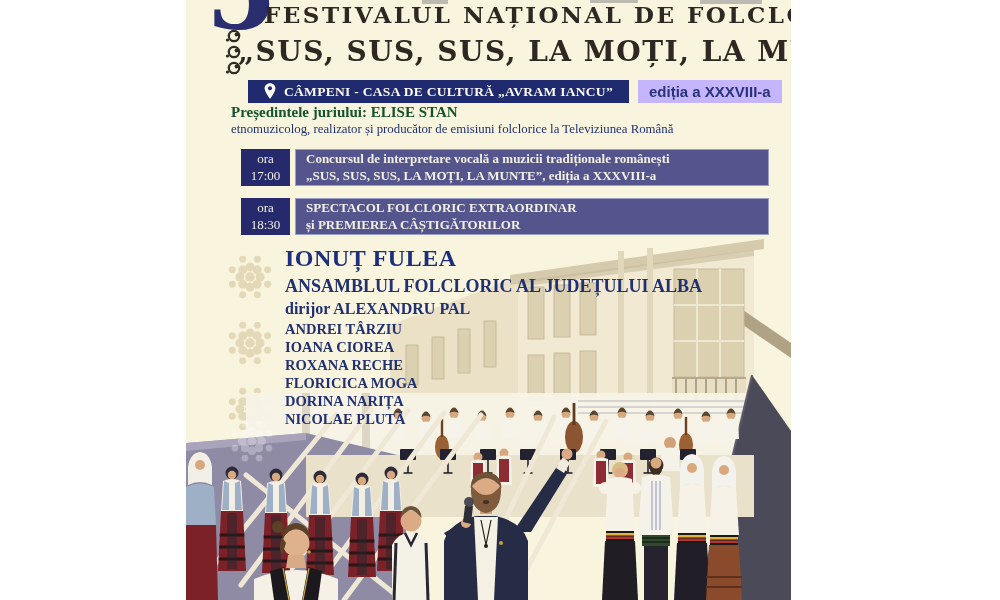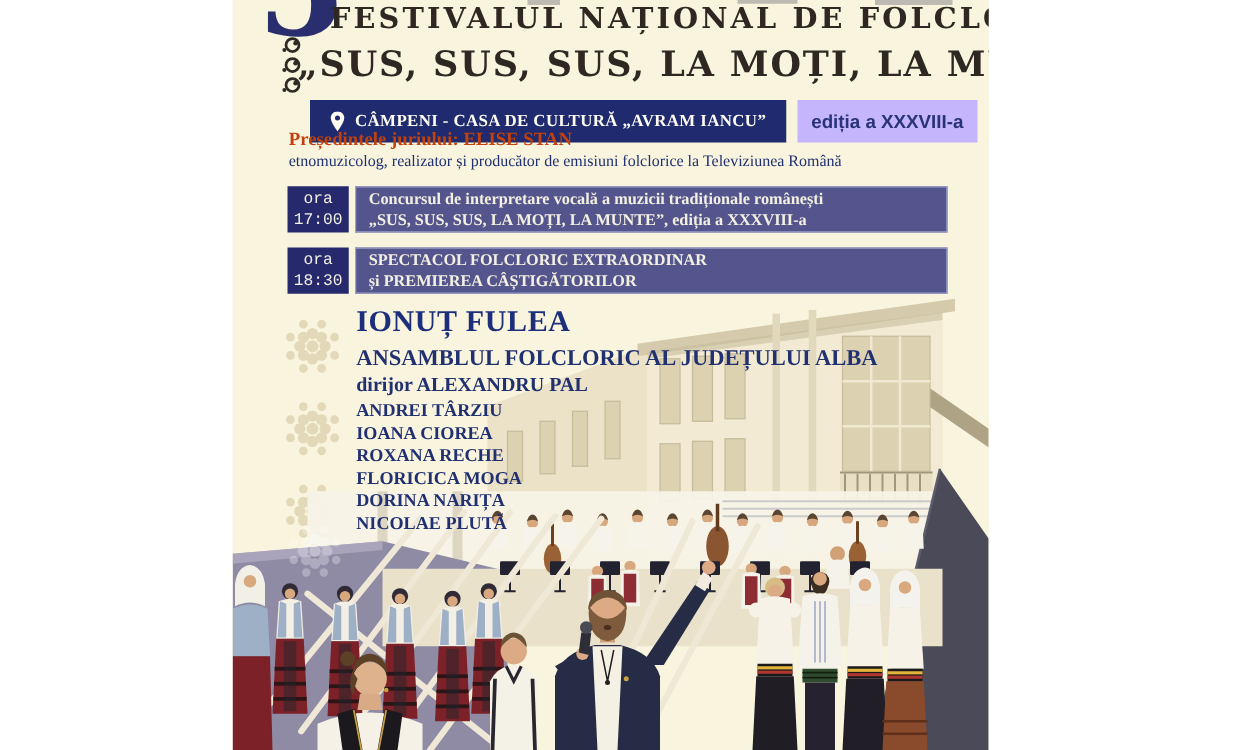--- a/index.html
+++ b/index.html
@@ -12,34 +12,34 @@
 
   
   .big-num{position:absolute;left:20px;top:-58px;font:bold 102px "DejaVu Serif",serif;color:#2a2d6e;line-height:1;}
 
   
   .title1{position:absolute;left:78px;top:1px;width:512px;text-align:center;white-space:nowrap;
           font-family:"DejaVu Serif",serif;font-weight:bold;font-size:23px;letter-spacing:2.5px;color:#2e2822;}
   .title2{position:absolute;left:52px;top:35px;width:530px;text-align:center;white-space:nowrap;
           font-family:"DejaVu Serif",serif;font-weight:bold;font-size:28px;letter-spacing:1.5px;color:#2e2822;}
 
-  .loc-row{position:absolute;left:62px;top:80px;height:34px;display:flex;align-items:stretch;}
+  .loc-row{position:absolute;left:62px;top:80px;height:23px;display:flex;align-items:stretch;}
   .loc-bar{background:#1f2b6e;color:#fdfbf2;display:flex;align-items:center;gap:8px;padding:0 16px;
            font-weight:bold;font-size:13.5px;letter-spacing:.3px;white-space:nowrap;}
   .badge{margin-left:9px;background:#c4b5fd;color:#2a3377;display:flex;align-items:center;padding:0 11px;
          font-family:"Liberation Sans",sans-serif;font-weight:bold;font-size:15px;white-space:nowrap;}
 
-  .jury-title{position:absolute;left:45px;top:104px;font-weight:bold;font-size:15px;color:#c2410c;white-space:nowrap;}
+  .jury-title{position:absolute;left:45px;top:104px;font-weight:bold;font-size:15px;color:#14532d;white-space:nowrap;}
   .jury-desc{position:absolute;left:45px;top:122px;font-size:12.8px;color:#203071;white-space:nowrap;}
 
   .sched{position:absolute;left:44px;display:flex;gap:5px;}
   .sched.s1{top:149px;} .sched.s2{top:198px;}
   .timebox{width:49px;height:37px;background:#262a6c;color:#f2efe4;display:flex;flex-direction:column;
-           justify-content:center;align-items:center;font-family:Liberation Mono, monospace;
-           font-size:13px;line-height:1.25;}
+           justify-content:center;align-items:center;font-family:Liberation Serif, serif;
+           font-size:13px;line-height:1.25;margin-left:11px;}
   .descbox{width:474px;height:37px;background:#55558d;border:1px solid #9aa0c8;box-sizing:border-box;
            color:#f3f0e2;display:flex;flex-direction:column;justify-content:center;gap:1px;padding:0 10px;
            font-weight:bold;font-size:13px;white-space:nowrap;}
 
   .lineup{position:absolute;left:99px;top:245px;color:#203071;z-index:3;}
   .l-head{font-weight:bold;font-size:24px;letter-spacing:.5px;color:#1d2f7c;white-space:nowrap;}
   .l-ens{font-weight:bold;font-size:18px;margin-top:4px;white-space:nowrap;}
   .l-cond{font-weight:bold;font-size:16px;margin-top:3px;white-space:nowrap;}
   .l-group{font-weight:bold;font-size:13.5px;margin-top:3px;white-space:nowrap;}
   .l-artists{margin-top:2px;}

